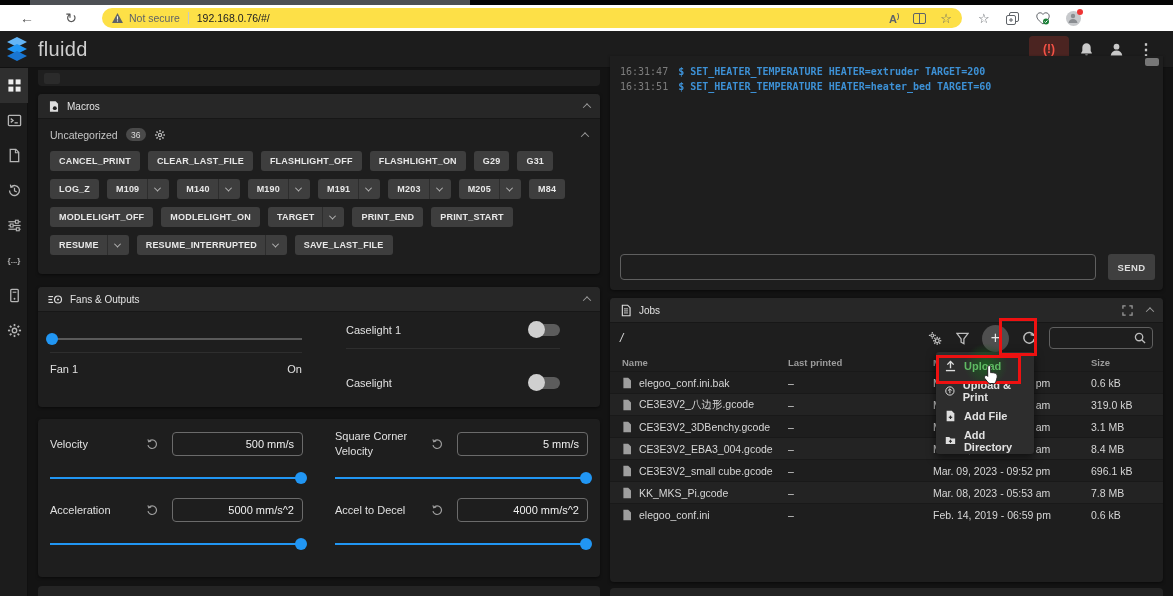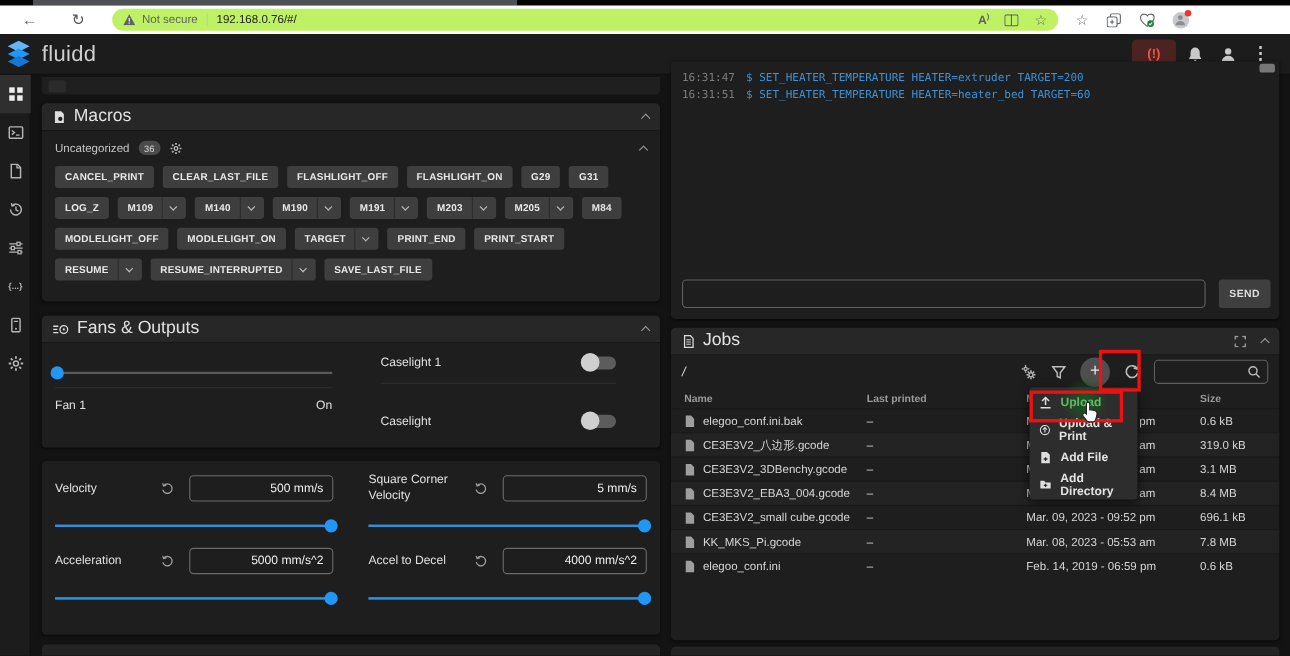--- a/index.html
+++ b/index.html
@@ -6,21 +6,21 @@
   html,body { width:1173px; height:596px; overflow:hidden; background:#131313;
     font-family:"Liberation Sans", sans-serif; }
   .abs { position:absolute; }
 
   
   #tabstrip { left:0; top:0; width:1173px; height:5px; background:#050505; }
   #tab-bottom { left:30px; top:0; width:440px; height:5px; background:#4d5055; }
   #browser-bar { left:0; top:5px; width:1173px; height:26px; background:#ffffff;
     display:flex; align-items:center; color:#5f6368; }
   .nav-ic { width:26px; text-align:center; font-size:14px; color:#555; cursor:pointer; }
-  #url-pill { margin-left:18px; width:860px; height:20px; background:#bef264; border-radius:11px;
+  #url-pill { margin-left:18px; width:860px; height:20px; background:#fde047; border-radius:11px;
     display:flex; align-items:center; padding:0 10px; font-size:10.5px; }
   #url-pill .sep { width:1px; height:12px; background:#c4c7ca; margin:0 8px; }
   #url-text { color:#202124; }
   .pill-right { margin-left:auto; display:flex; align-items:center; gap:14px; color:#5f6368; font-size:11px; }
   .edge-ics { display:flex; align-items:center; gap:16px; margin-left:16px; font-size:12px; color:#5f6368; }
   #avatar { width:15px; height:15px; border-radius:50%; background:#c7c9cc; position:relative; }
   #avatar .dot { position:absolute; right:-2px; top:-2px; width:6px; height:6px; border-radius:50%; background:#e33; }
   #avatar svg { position:absolute; left:1.5px; top:1.5px; }
 
   
@@ -37,21 +37,21 @@
   
   #sidebar { left:0; top:68px; width:28px; height:528px; background:#1c1c1c; border-right:1px solid #101010; }
   .sb-item { width:28px; height:35px; display:flex; align-items:center; justify-content:center; cursor:pointer; }
   .sb-item.active { background:#2f2f2f; }
   .sb-cfg { font-size:8px; color:#b5b5b5; font-weight:bold; }
 
   
   .card { position:absolute; background:#1e1e1e; border-radius:4px; box-shadow:0 1px 3px rgba(0,0,0,.5); }
   .card-hd { height:25px; background:#272727; border-bottom:1px solid #171717; border-radius:4px 4px 0 0;
     display:flex; align-items:center; padding:0 10px; gap:7px; }
-  .card-hd .ttl { font-size:16px; color:#e2e2e2; }
+  .card-hd .ttl { font-size:10px; color:#e2e2e2; }
   .chev { display:inline-block; width:6px; height:6px; border-top:1.6px solid #9a9a9a; border-right:1.6px solid #9a9a9a; }
   .chev-up { transform:rotate(-45deg) translate(-1px,1px); }
   .chev-down { transform:rotate(135deg) translate(-1px,1px); }
   .hd-right { margin-left:auto; display:flex; align-items:center; gap:14px; }
 
   #stub-top { left:38px; top:70px; width:562px; height:16px; background:#1f1f1f; border-radius:0 0 4px 4px; }
   #stub-top .sq { position:absolute; left:6px; top:3px; width:16px; height:11px; background:#2b2b2b; border-radius:2px; }
   .stub-bot { background:#242424; border-radius:4px 4px 0 0; }
 
   
@@ -91,21 +91,21 @@
   .limits-grid { display:flex; flex-wrap:wrap; padding:8px 12px 0 12px; column-gap:32px; row-gap:14px; }
   .limit-field { width:253px; }
   .lf-top { display:flex; align-items:center; min-height:34px; }
   .lf-label { font-size:11px; color:#e0e0e0; width:96px; line-height:1.35; }
 
   
   #console-card { left:610px; top:56px; width:553px; height:234px; border-radius:0 0 4px 4px; }
   .con-lines { padding:8px 10px; font-family:"DejaVu Sans Mono", monospace; font-size:10px; line-height:15px; }
   .con-line { white-space:pre; }
   .con-time { color:#7d7d7d; }
-  .con-cmd { color:#3d91d6; font-weight:normal; margin-left:10px;text-align:right; }
+  .con-cmd { color:#3d91d6; font-weight:bold; margin-left:10px;text-align:right; }
   #console-input-row { position:absolute; left:10px; right:8px; bottom:10px; display:flex; gap:12px; align-items:center; }
   #console-input { flex:1; height:26px; border:1px solid #5f5f5f; border-radius:4px; background:transparent; }
   #send-btn { width:47px; height:26px; background:#3f3f3f; border:none; border-radius:3px; color:#dedede;
     font-size:9.5px; font-weight:bold; letter-spacing:.4px; cursor:pointer; font-family:"Liberation Sans",sans-serif;}
   #scroll-thumb { position:absolute; right:4px; top:2px; width:14px; height:8px; background:#777; border-radius:2px; }
 
   
   #jobs-card { left:610px; top:298px; width:553px; height:284px; }
   #jobs-toolbar { height:30px; display:flex; align-items:center; padding:0 10px; }
   #jobs-path { font-size:12px; color:#dcdcdc; font-style:italic; }

